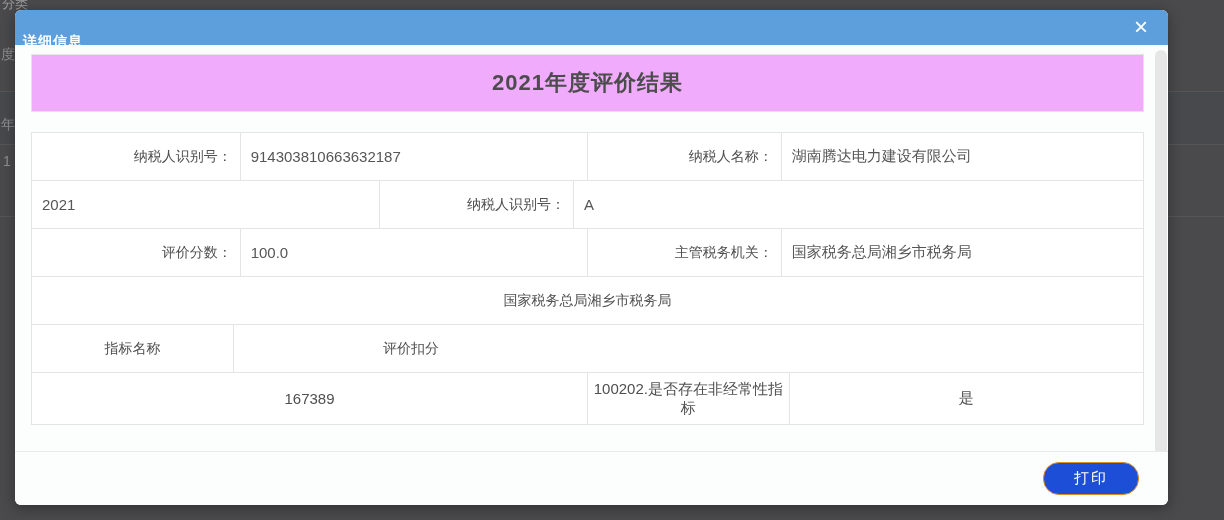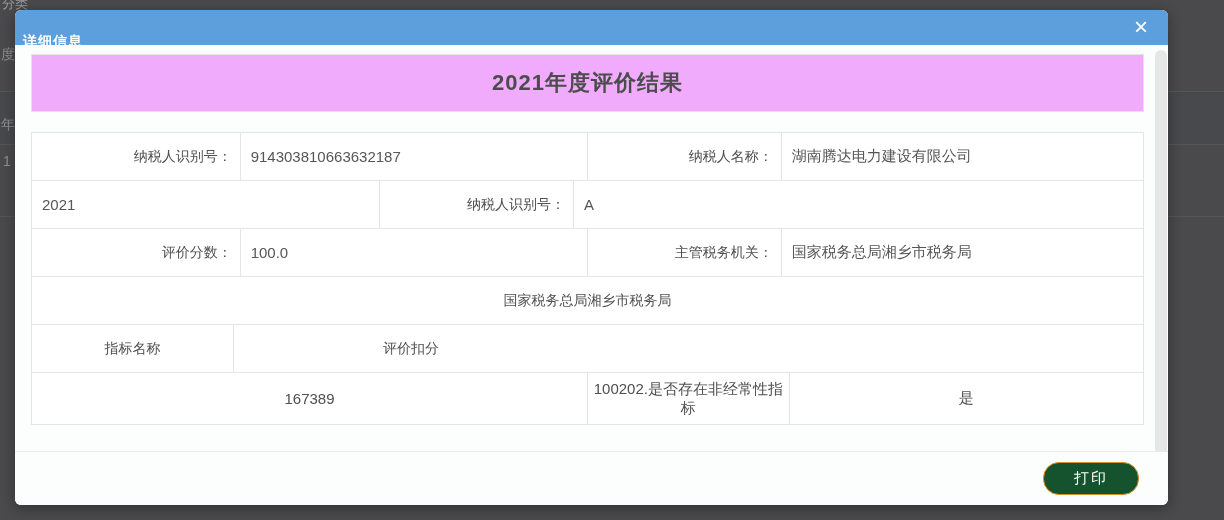--- a/index.html
+++ b/index.html
@@ -69,21 +69,21 @@
 
   
   .modal-footer {
     position:absolute; left:0; right:0; bottom:0; height:54px;
     border-top:1px solid #e9e9e9;
     display:flex; align-items:center; justify-content:flex-end;
     padding-right:29px; border-radius:0 0 6px 6px; background:#fcfdfd;
   }
   .print-btn {
     width:96px; height:33px;
-    background:#14532d; border:1px solid #dd8f1f; border-radius:16px;
+    background:#1d4ed8; border:1px solid #dd8f1f; border-radius:16px;
     color:#fff; font-size:15px; cursor:pointer;
     font-family:inherit; letter-spacing:2px;
   }
 </style>
 </head>
 <body>
 
 <div class="backdrop">
   <div class="bg-band" style="top:92px; height:52px;"></div>
   <div class="bg-line" style="top:91px;"></div>

